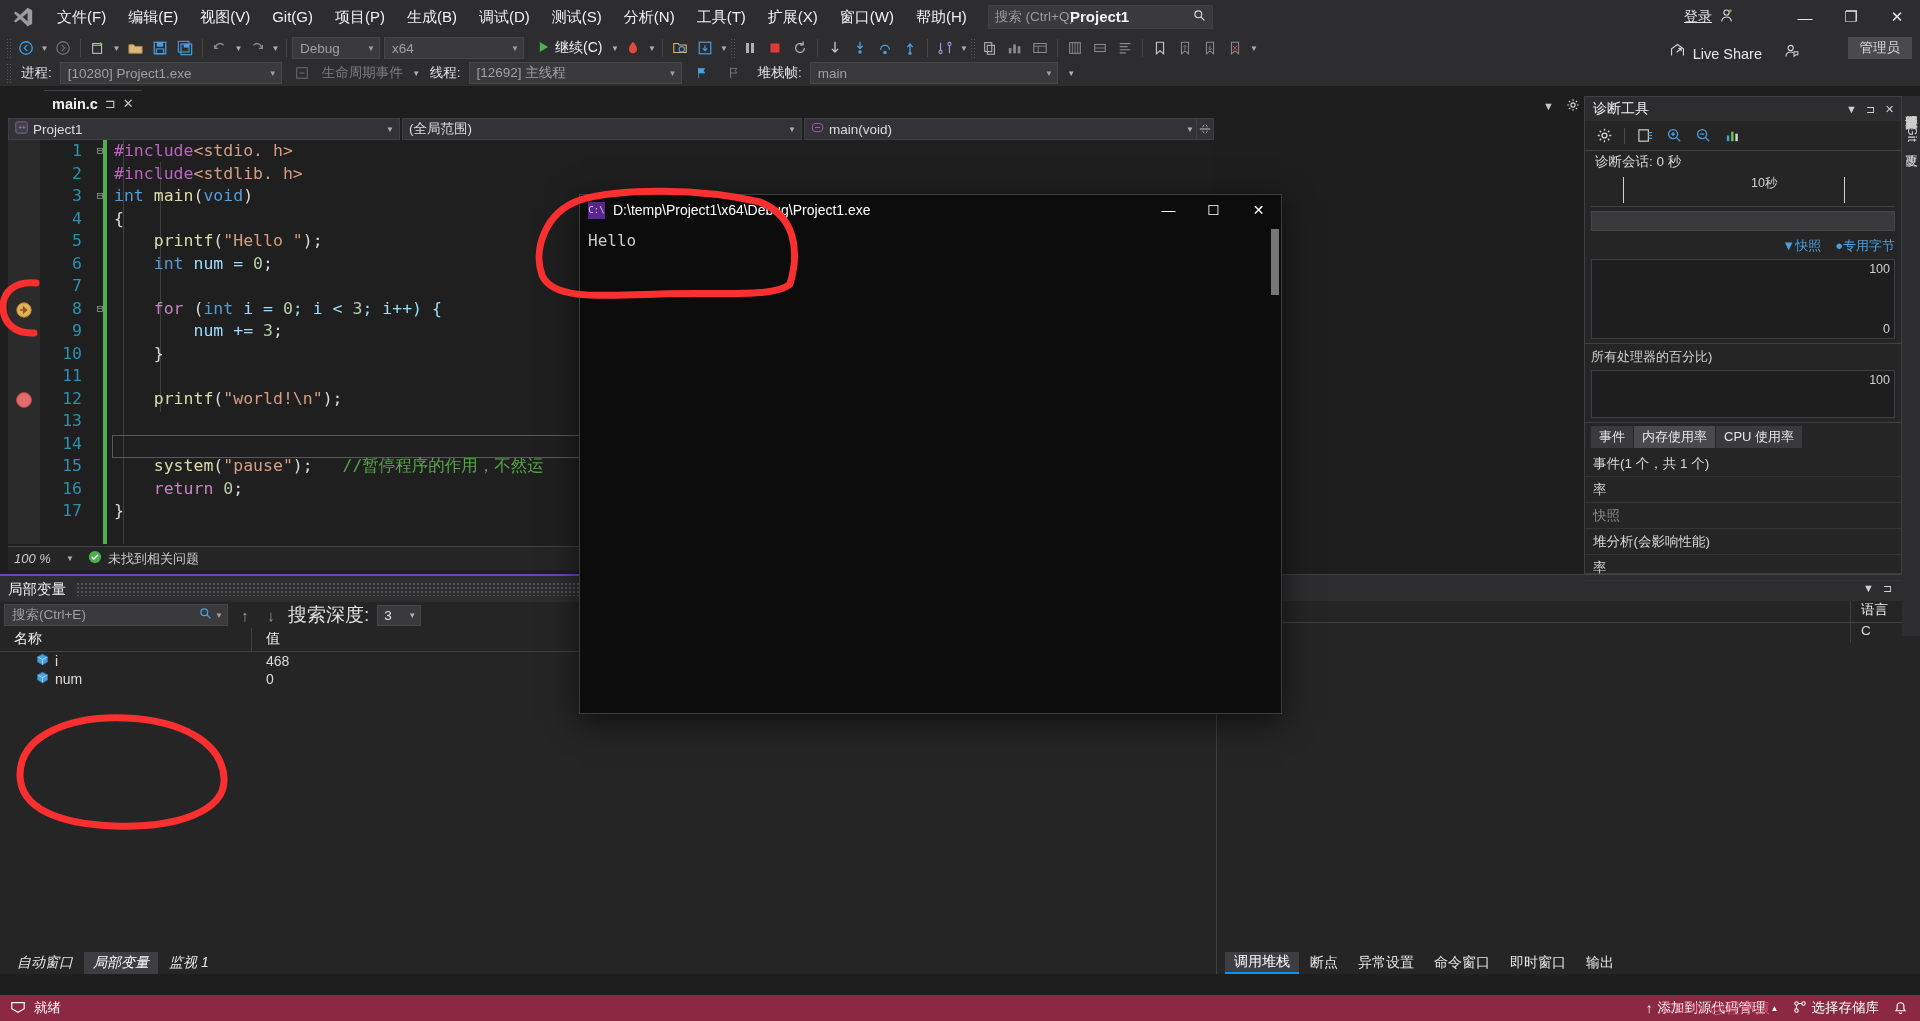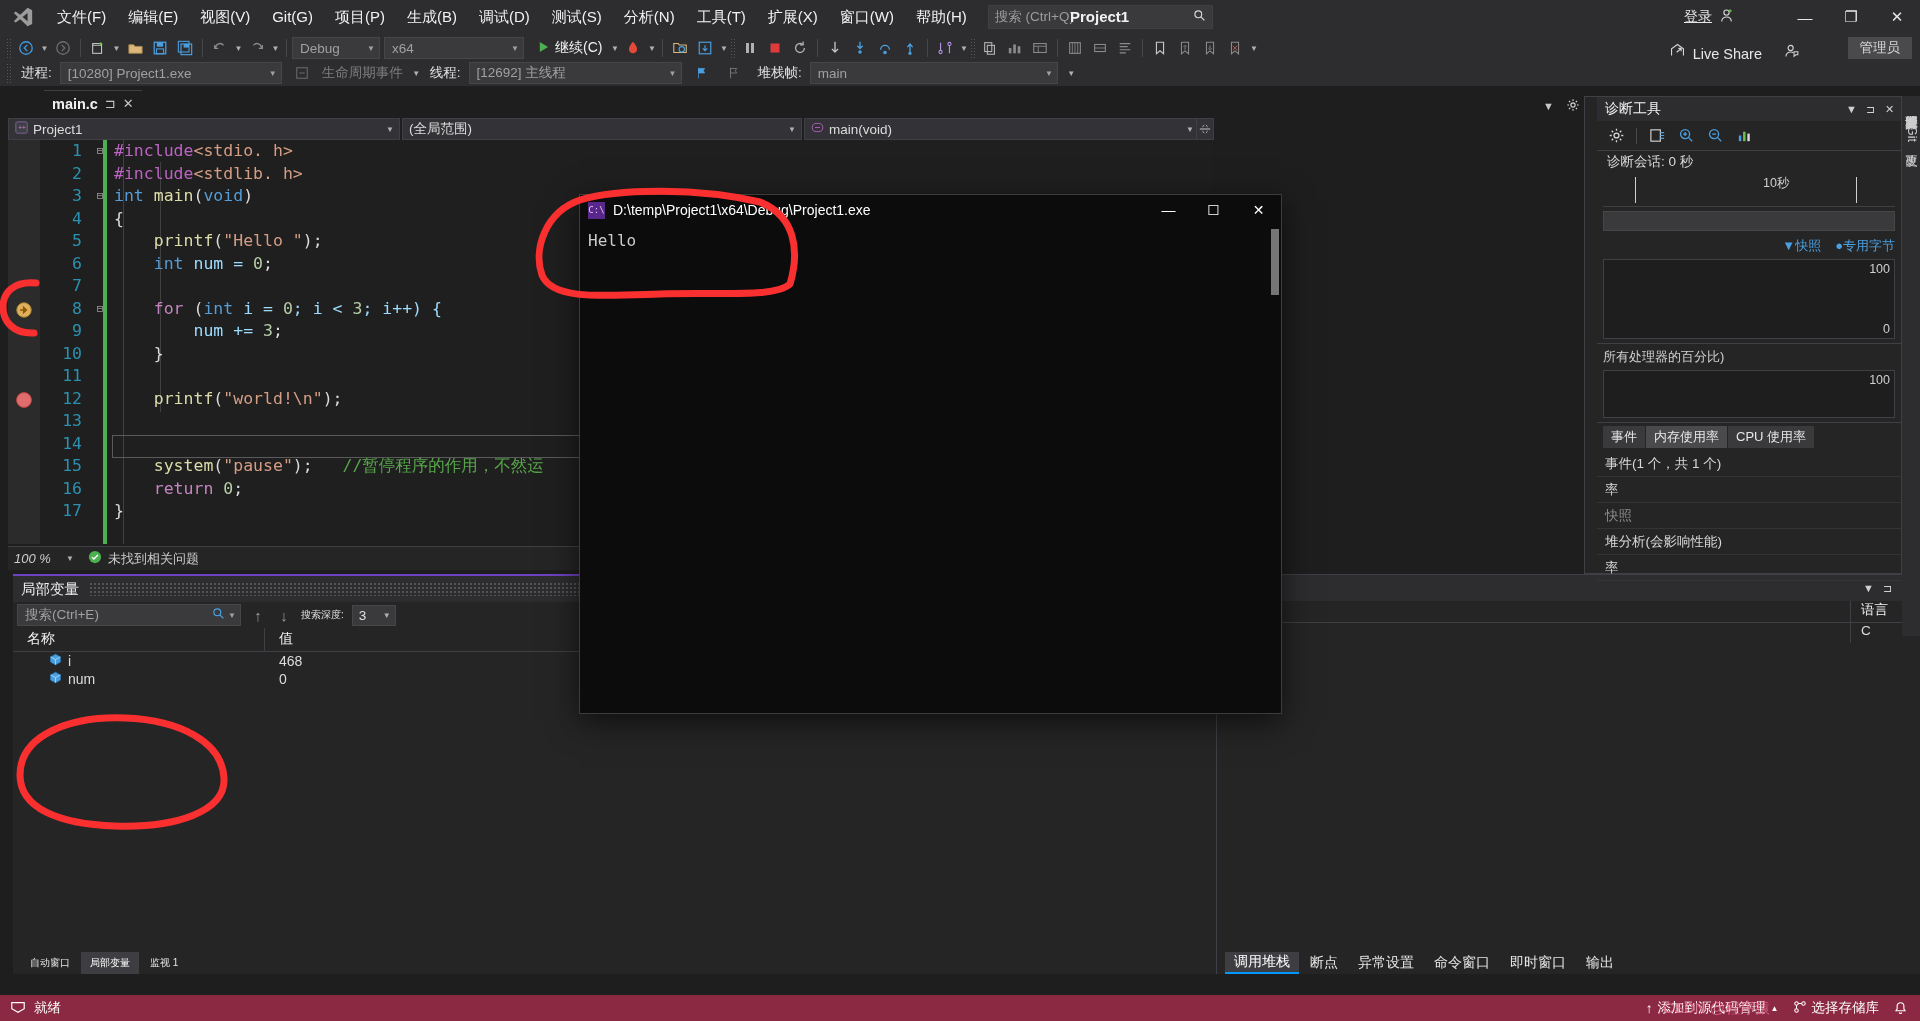--- a/index.html
+++ b/index.html
@@ -141,39 +141,39 @@
     background: #252526; display: flex; align-items: center; font-size: 13px; color: #cccccc;
     border-top: 1px solid #3f3f46;
   }
   .zoombar .zl { width: 58px; padding-left: 6px; font-style: italic; }
   .zoombar .zc { font-size: 8px; color: #b0b0b0; margin-right: 14px; }
   .zoombar .issue { display: flex; align-items: center; gap: 6px; }
   .hscroll { position: absolute; right: 6px; width: 300px; height: 12px; }
 
   
   .locals {
-    position: absolute; top: 574px; left: 13px; width: 1216px; height: 400px;
+    position: absolute; top: 574px; left: 0; width: 1216px; height: 400px;
     background: #252526; border-top: 2px solid #6f42c1;
   }
   .panel-head {
     height: 26px; display: flex; align-items: center; padding: 0 4px 0 8px;
     color: #f1f1f1; font-size: 14.5px; background: #2d2d30;
   }
   .panel-head .ttl { white-space: nowrap; }
   .panel-head .dots { flex: 1; height: 14px; margin: 0 10px; opacity: .5;
     background-image: radial-gradient(#7a7a7a 1px, transparent 1px); background-size: 4px 4px; }
   .panel-head .hbtn { width: 20px; height: 20px; display: flex; align-items: center; justify-content: center; color: #d0d0d0; font-size: 11px; }
   .locals-toolbar { height: 26px; display: flex; align-items: center; gap: 8px; padding: 2px 4px; }
   .loc-search {
     width: 224px; height: 22px; background: #3a3a3c; border: 1px solid #464647;
     display: flex; align-items: center; padding: 0 4px 0 7px; color: #a0a0a0; font-size: 13.5px;
   }
   .loc-search .ph { flex: 1; }
   .arrbtn { width: 18px; height: 20px; display: flex; align-items: center; justify-content: center; color: #9a9a9a; }
-  .depth-lbl { font-size: 10px; color: #e0e0e0; }
+  .depth-lbl { font-size: 19px; color: #e0e0e0; }
   .depth-box { width: 44px; height: 21px; background: #3a3a3c; border: 1px solid #464647;
     display: flex; align-items: center; padding: 0 4px 0 6px; font-size: 13.5px; color: #e0e0e0; }
   .depth-box .dv { flex: 1; }
   .depth-box .dc { font-size: 8px; color: #b0b0b0; }
   .vtable { width: 1216px; font-size: 14px; }
   .vhead { display: flex; height: 24px; background: #252526; border-bottom: 1px solid #3f3f46; color: #f1f1f1; }
   .vhead div { padding: 2px 0 0 14px; }
   .vcol-n { width: 252px; border-right: 1px solid #3f3f46; }
   .vcol-v { width: 330px; border-right: 1px solid #3f3f46; }
   .vcol-t { flex: 1; }
@@ -181,27 +181,27 @@
   .vrow .cn { width: 252px; display: flex; align-items: center; gap: 6px; padding-left: 36px; }
   .vrow .cv { width: 330px; padding-left: 14px; }
   .vrow .ct { flex: 1; padding-left: 14px; }
   .cube-icon { width: 13px; height: 13px; }
 
   .locals-tabs {
     position: absolute; left: 0; bottom: 0; height: 26px; display: flex; align-items: flex-end;
     padding-left: 8px; gap: 2px;
   }
   .ltab { height: 22px; padding: 0 9px; background: #252526; color: #e6e6e6;
-    font-size: 10px; display: flex; align-items: center; }
+    font-size: 14px; display: flex; align-items: center; font-style: italic; }
   .ltab.active { background: #3e3e42; color: #ffffff; }
 
   
   .diag {
     position: absolute; top: 96px; right: 18px; width: 318px; height: 478px;
-    background: #252526; border: 1px solid #3f3f46; padding-left: 12px;
+    background: #252526; border: 1px solid #3f3f46;
   }
   .diag-head { height: 24px; display: flex; align-items: center; padding: 0 2px 0 8px;
     font-size: 14px; color: #f1f1f1; background: #2d2d30; }
   .diag-head .t { flex: 1; }
   .diag-head .b { width: 19px; height: 20px; display: flex; align-items: center; justify-content: center; color: #d0d0d0; font-size: 11px; }
   .diag-tb { height: 30px; display: flex; align-items: center; gap: 3px; padding: 0 6px; border-bottom: 1px solid #3f3f46; }
   .diag-tb .b { width: 26px; height: 24px; display: flex; align-items: center; justify-content: center; color: #d6d6d6; }
   .diag-tb .vsep { width: 1px; height: 16px; background: #4a4a4a; margin: 0 4px; }
   .diag-sess { height: 22px; font-size: 13.5px; color: #d8d8d8; padding: 2px 0 0 10px; }
   .diag-ruler { position: relative; height: 34px; border-bottom: 1px solid #3f3f46; margin: 0 6px; }

